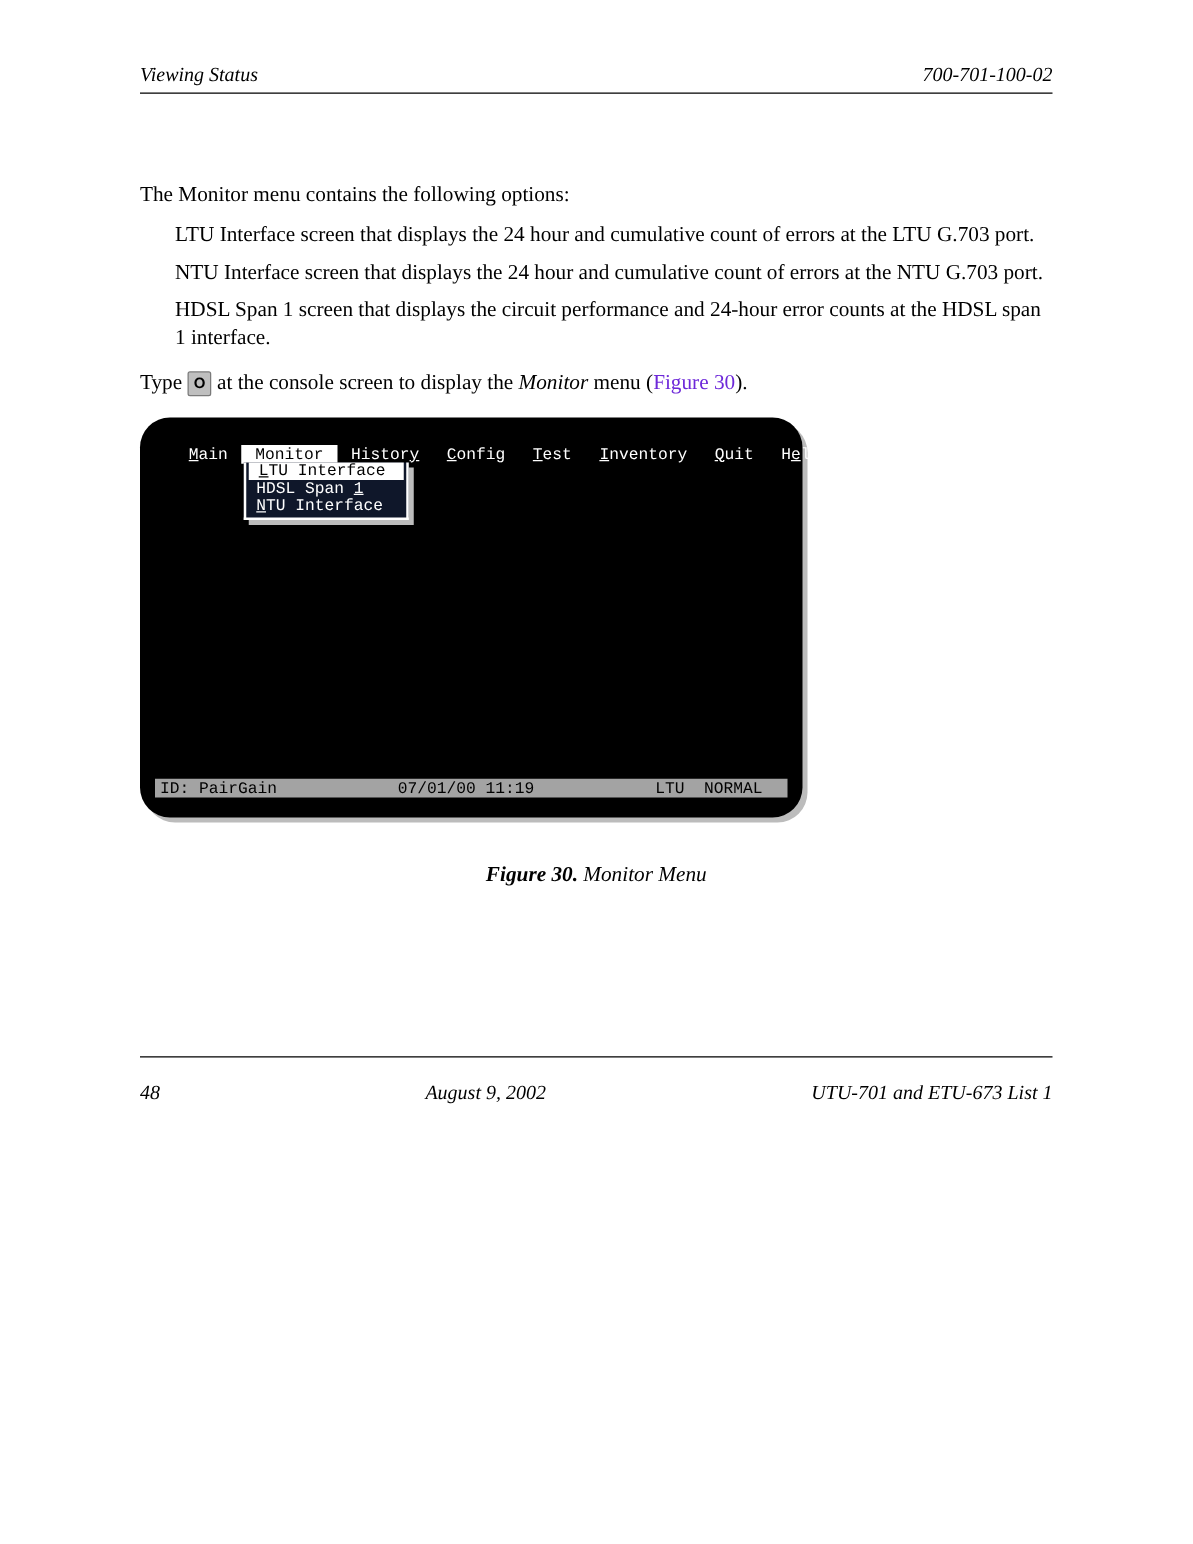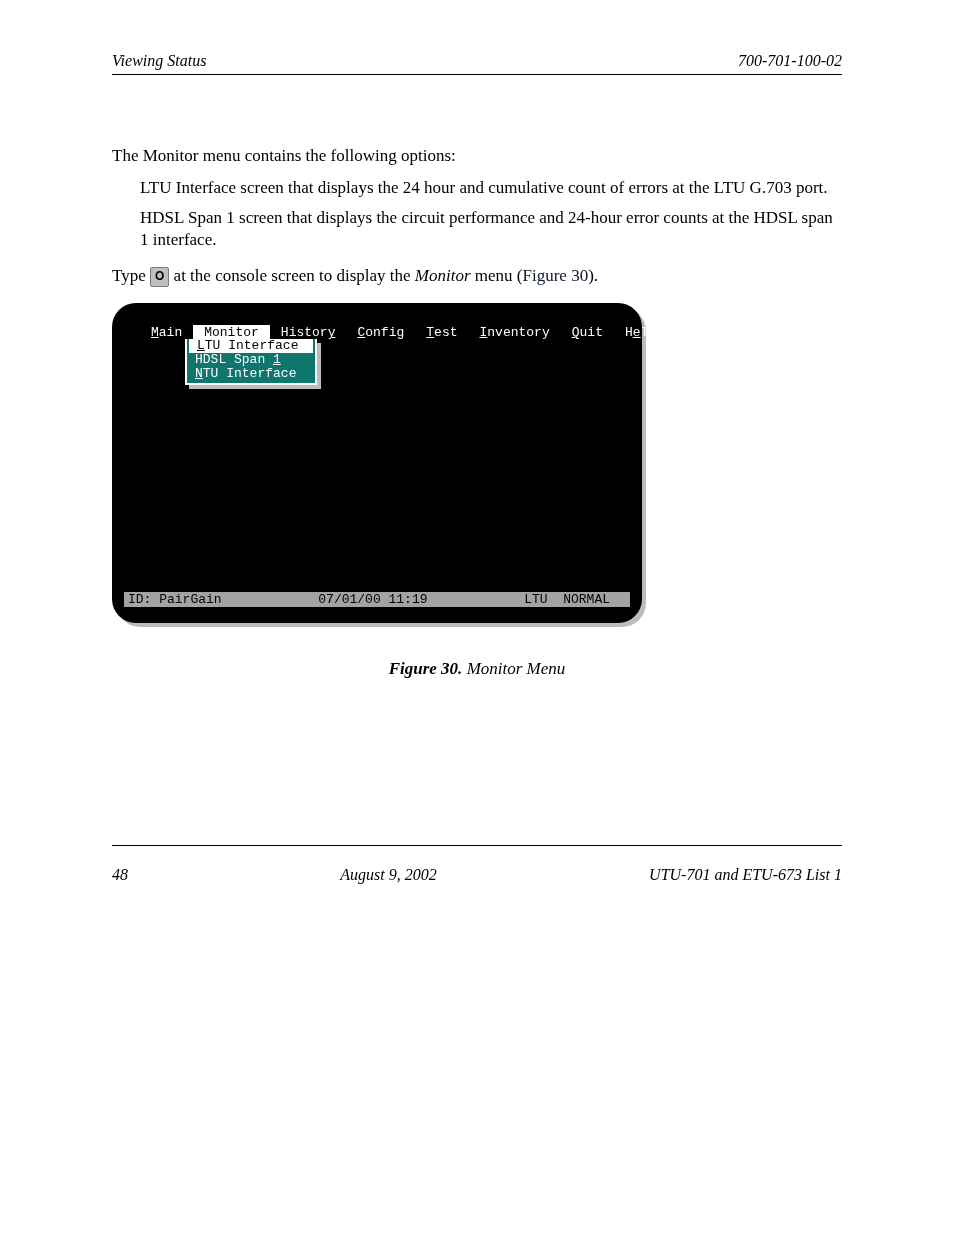--- a/index.html
+++ b/index.html
@@ -48,21 +48,21 @@
     background: #bfbfbf;
     border: 1px solid #7a7a7a;
     border-radius: 2px;
     font-family: Arial, sans-serif;
     font-size: 12px;
     padding: 1px 4px;
     font-weight: bold;
     vertical-align: 1px;
   }
   .ital { font-style: italic; }
-  .figref { color: #0f172a; text-align: right; }
+  .figref { color: #6d28d9; text-align: right; }
   
   .figure-wrap {
     margin-top: 16px;
     display: flex;
   }
   .terminal {
     width: 530px;
     height: 320px;
     background: #000;
     border-radius: 24px;
@@ -85,22 +85,22 @@
     white-space: pre;
   }
   .menu-item.selected {
     background: #fff;
     color: #000;
   }
   .u { text-decoration: underline; }
   .dropdown {
     position: absolute;
     top: 36px;
-    left: 73px;
-    background: #0f766e;
+    left: 83px;
+    background: #0f172a;
     border: 2px solid #fff;
     border-top: none;
     padding: 0 0 2px 0;
     box-shadow: 4px 4px 0 0 #bcbcbc;
     min-width: 128px;
   }
   .dropdown .ditem {
     padding: 0 8px 0 8px;
     white-space: pre;
     line-height: 14px;
@@ -160,20 +160,21 @@
   <div class="header-row">
     <span>Viewing Status</span>
     <span>700-701-100-02</span>
   </div>
 
   <div class="body">
     <p class="para">The Monitor menu contains the following options:</p>
 
     <div class="indent-list">
       <p class="item">LTU Interface screen that displays the 24 hour and cumulative count of errors at the LTU G.703 port.</p>
+      <p class="item">NTU Interface screen that displays the 24 hour and cumulative count of errors at the NTU G.703 port.</p>
       <p class="item">HDSL Span 1 screen that displays the circuit performance and 24-hour error counts at the HDSL span 1 interface.</p>
     </div>
 
     <p class="para">
       <span>Type </span><span class="key">O</span><span> at the console screen to display the </span><span class="ital">Monitor</span><span> menu (</span><span class="figref">Figure 30</span><span>).</span>
     </p>
 
     <div class="figure-wrap">
       <div class="terminal">
         <div class="menu-bar">

